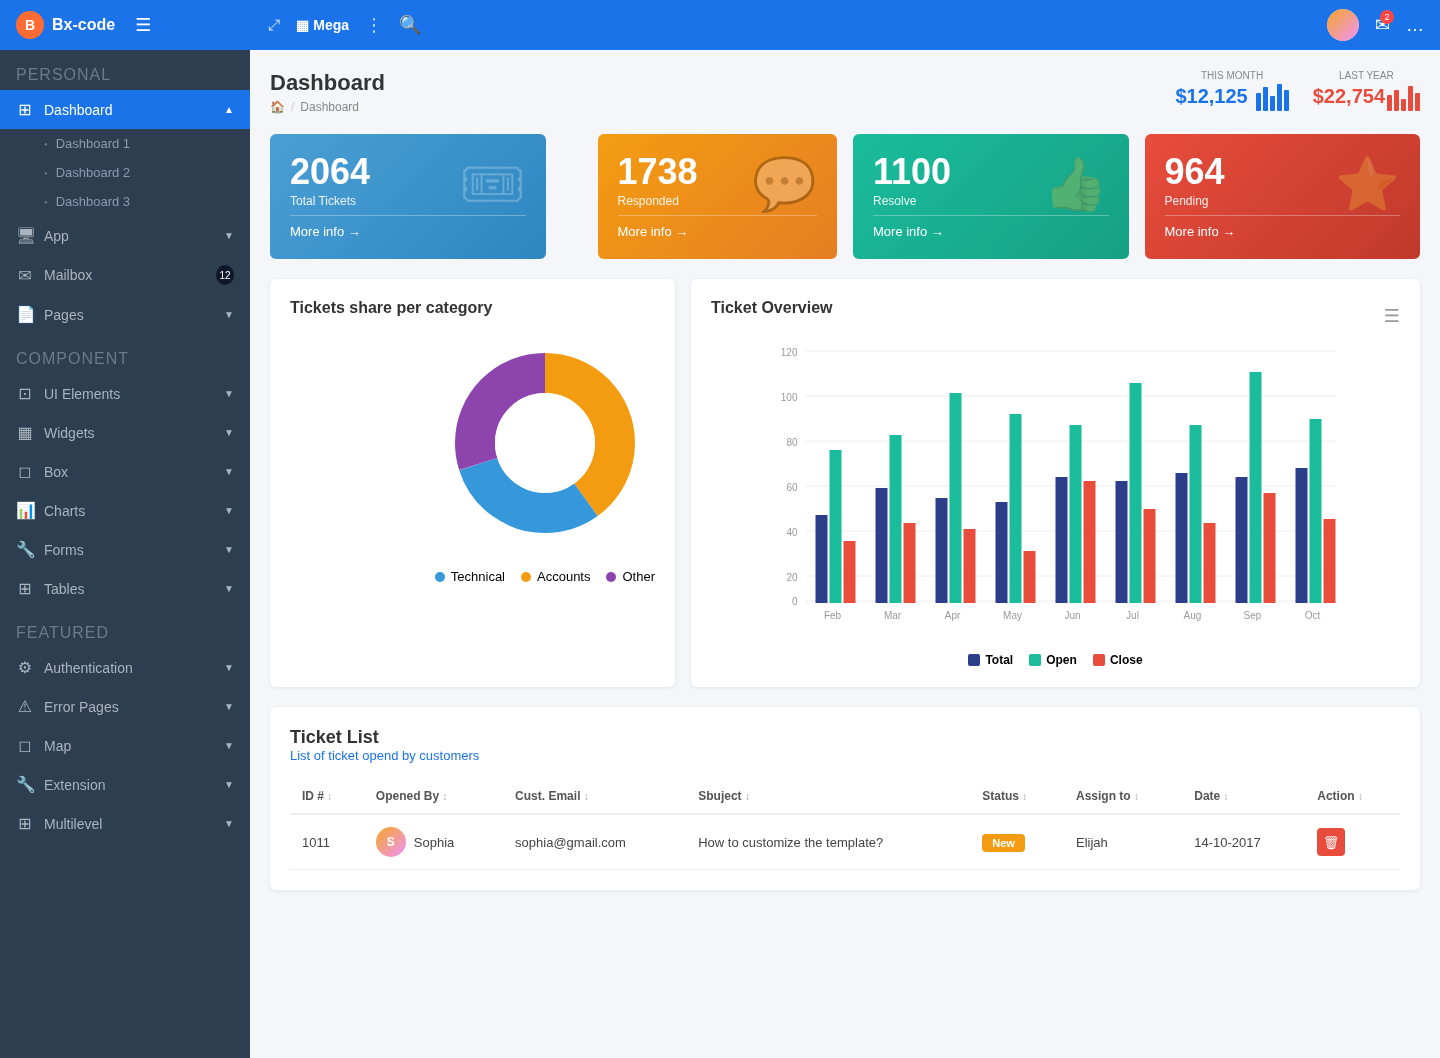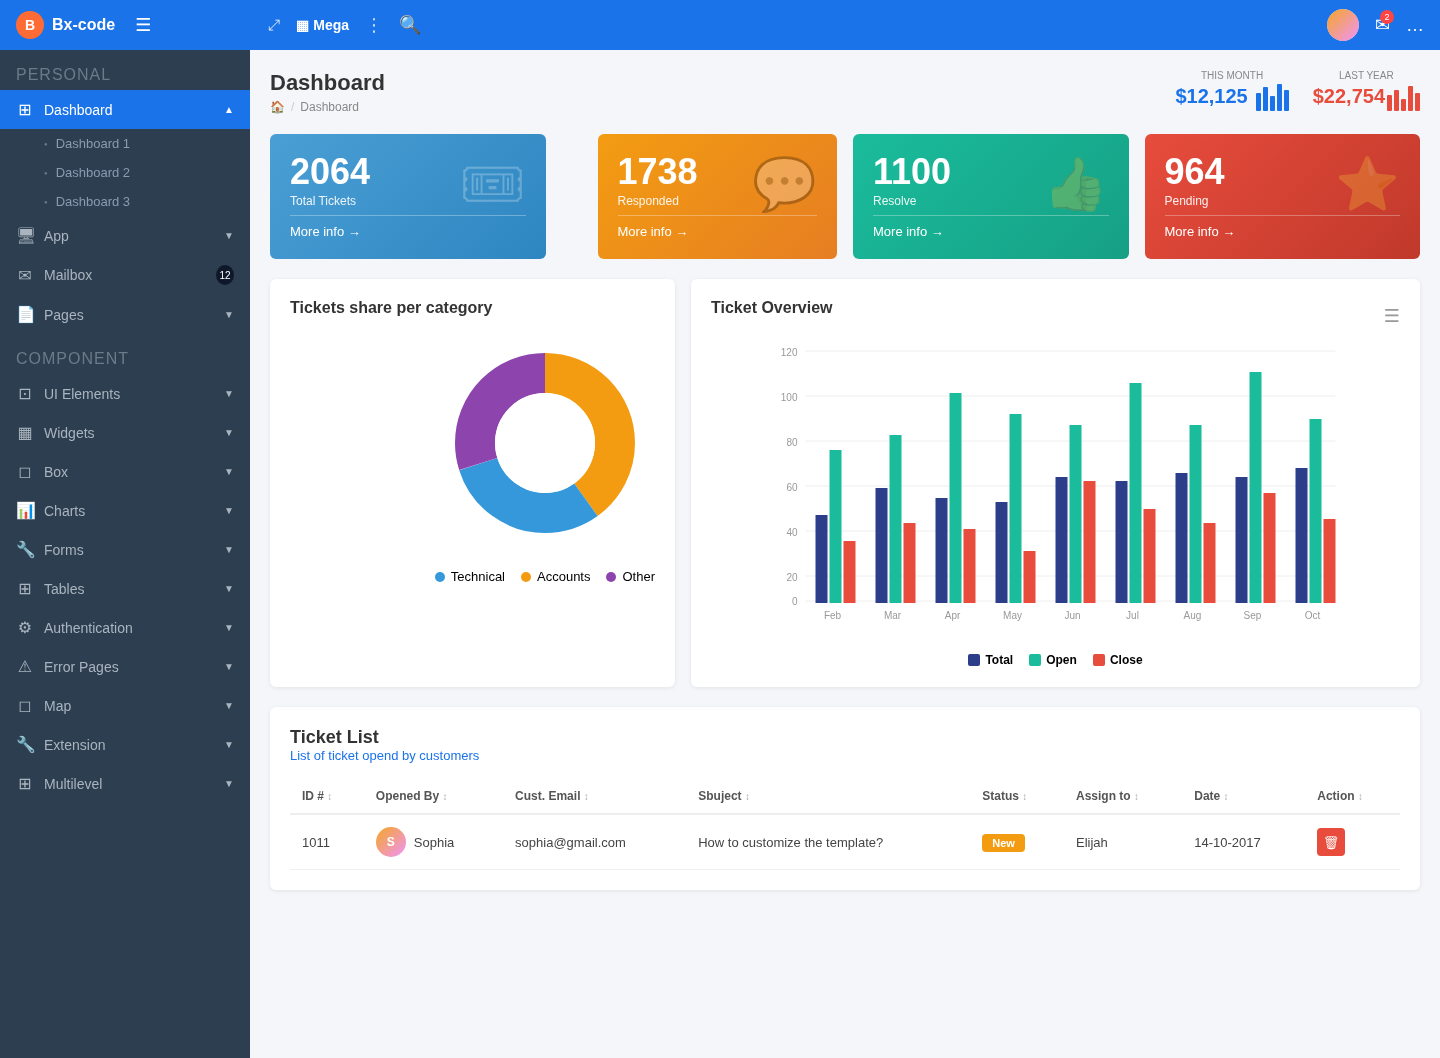--- a/index.html
+++ b/index.html
@@ -302,20 +302,21 @@
       <span>Forms</span>
       <span class="arrow">▼</span>
     </div>
 
     <div class="sidebar-item">
       <span class="icon">⊞</span>
       <span>Tables</span>
       <span class="arrow">▼</span>
     </div>
 
+    <div class="sidebar-section-label">FEATURED</div>
 
     <div class="sidebar-item">
       <span class="icon">⚙</span>
       <span>Authentication</span>
       <span class="arrow">▼</span>
     </div>
 
     <div class="sidebar-item">
       <span class="icon">⚠</span>
       <span>Error Pages</span>

